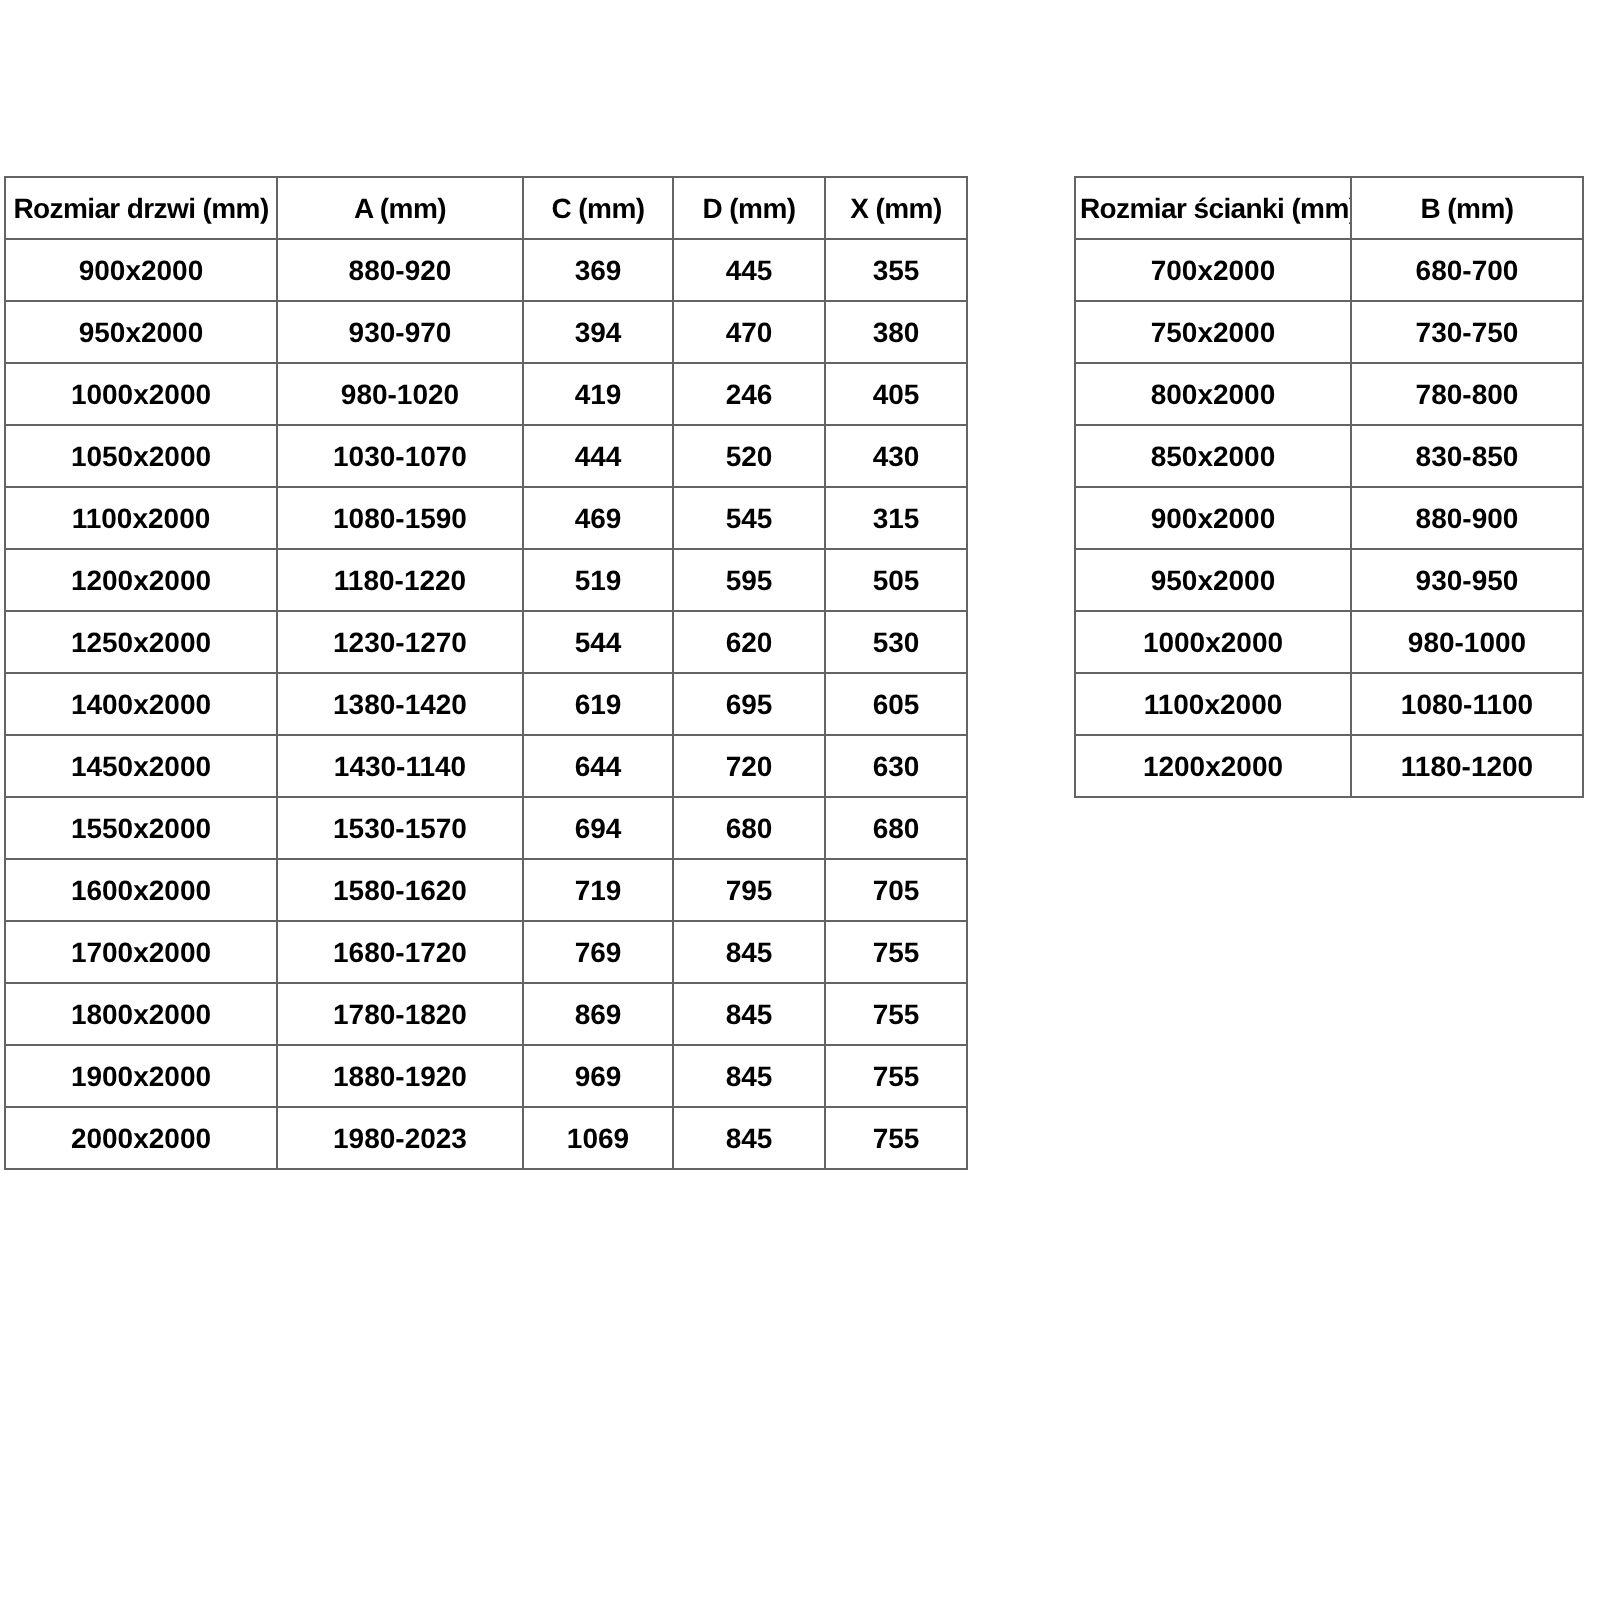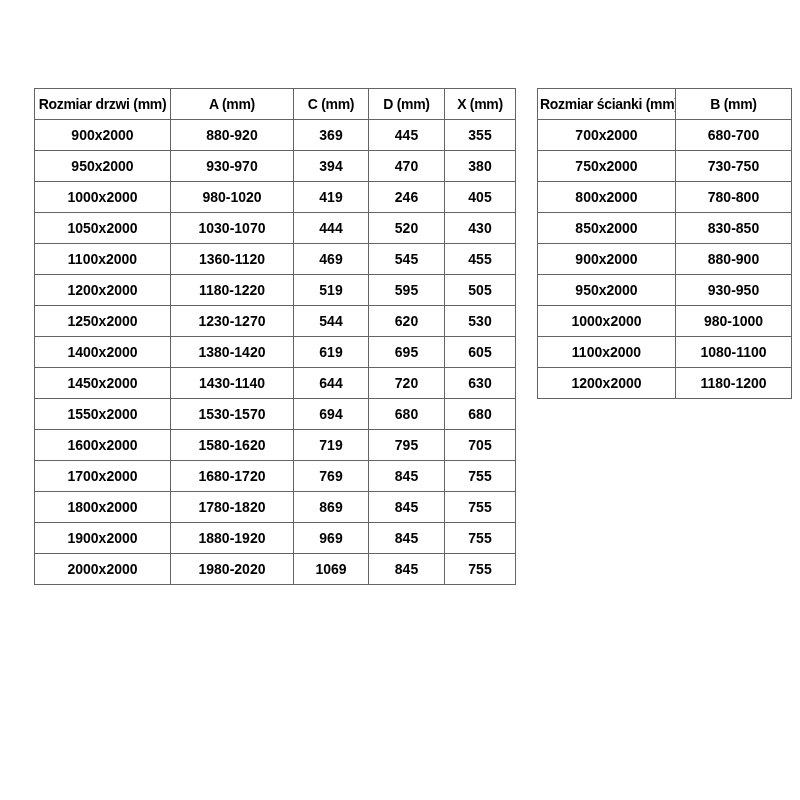--- a/index.html
+++ b/index.html
@@ -20,21 +20,21 @@
     color: var(--text-color);
     position: relative;
     overflow: hidden;
   }
   table {
     border-collapse: collapse;
     table-layout: fixed;
     position: absolute;
     top: 88px;
   }
-  table.door-table { left: 2px; width: 481px; margin-left: 32px; }
+  table.door-table { left: 2px; width: 481px; }
   table.wall-table { left: 537px; width: 254px; }
   th, td {
     border: 1px solid var(--border-color);
     height: 31px;
     text-align: center;
     vertical-align: middle;
     font-size: 14px;
     font-weight: bold;
     padding: 0 2px;
     white-space: nowrap;
@@ -87,24 +87,24 @@
       </tr>
       <tr>
         <td>1050x2000</td>
         <td>1030-1070</td>
         <td>444</td>
         <td>520</td>
         <td>430</td>
       </tr>
       <tr>
         <td>1100x2000</td>
-        <td>1360-1120</td>
+        <td>1080-1590</td>
         <td>469</td>
         <td>545</td>
-        <td>455</td>
+        <td>315</td>
       </tr>
       <tr>
         <td>1200x2000</td>
         <td>1180-1220</td>
         <td>519</td>
         <td>595</td>
         <td>505</td>
       </tr>
       <tr>
         <td>1250x2000</td>
@@ -157,21 +157,21 @@
       </tr>
       <tr>
         <td>1900x2000</td>
         <td>1880-1920</td>
         <td>969</td>
         <td>845</td>
         <td>755</td>
       </tr>
       <tr>
         <td>2000x2000</td>
-        <td>1980-2020</td>
+        <td>1980-2023</td>
         <td>1069</td>
         <td>845</td>
         <td>755</td>
       </tr>
     </tbody>
 </table>
 
 <table class="wall-table">
   <colgroup>
     <col style="width:138px">

